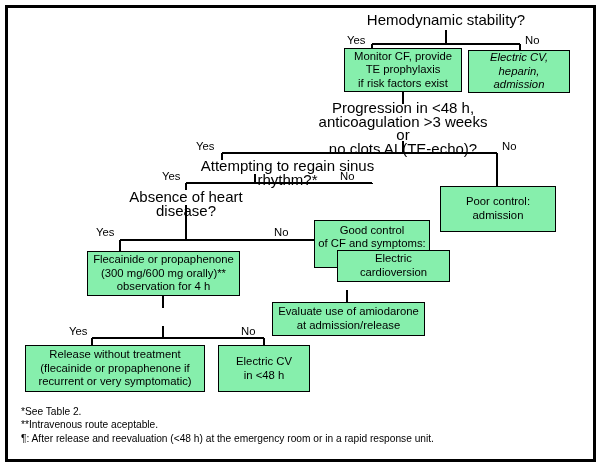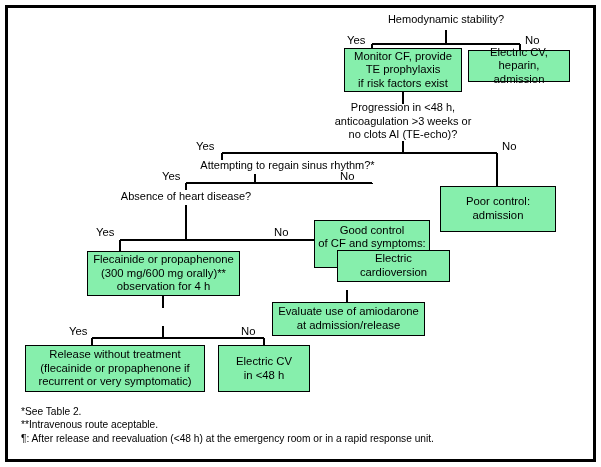--- a/index.html
+++ b/index.html
@@ -50,21 +50,21 @@
     justify-content: center;
     text-align: center;
     font-size: 11.3px;
     line-height: 13.6px;
     color: #000000;
     padding: 1px 3px;
     white-space: pre-line;
   }
   .qtext {
     position: absolute;
-    font-size: 11px;
+    font-size: 15px;
     line-height: 13.6px;
     color: #000000;
     text-align: center;
     white-space: pre-line;
   }
   .edgelabel {
     position: absolute;
     font-size: 11.3px;
     line-height: 12px;
     color: #000000;
@@ -148,21 +148,21 @@
     <div class="edgelabel" style="left:96px; top:226px;">Yes</div>
     <div class="edgelabel" style="left:274px; top:226px;">No</div>
 
     <div class="edgelabel" style="left:69px; top:325px;">Yes</div>
     <div class="edgelabel" style="left:241px; top:325px;">No</div>
 
     <div class="node" style="left:344px; top:48px; width:118px; height:44px;">Monitor CF, provide
 TE prophylaxis
 if risk factors exist</div>
 
-    <div class="node" style="left:468px; top:50px; width:102px; height:32px;">Electric CV,
+    <div class="node" style="left:468px; top:50px; width:102px; height:43px;font-style:italic;">Electric CV,
 heparin,
 admission</div>
 
     <div class="node" style="left:314px; top:184px; width:116px; height:48px;margin-top:36px;">Good control
 of CF and symptoms:
 release</div>
 
     <div class="node" style="left:440px; top:186px; width:116px; height:46px;">Poor control:
 admission</div>
 

